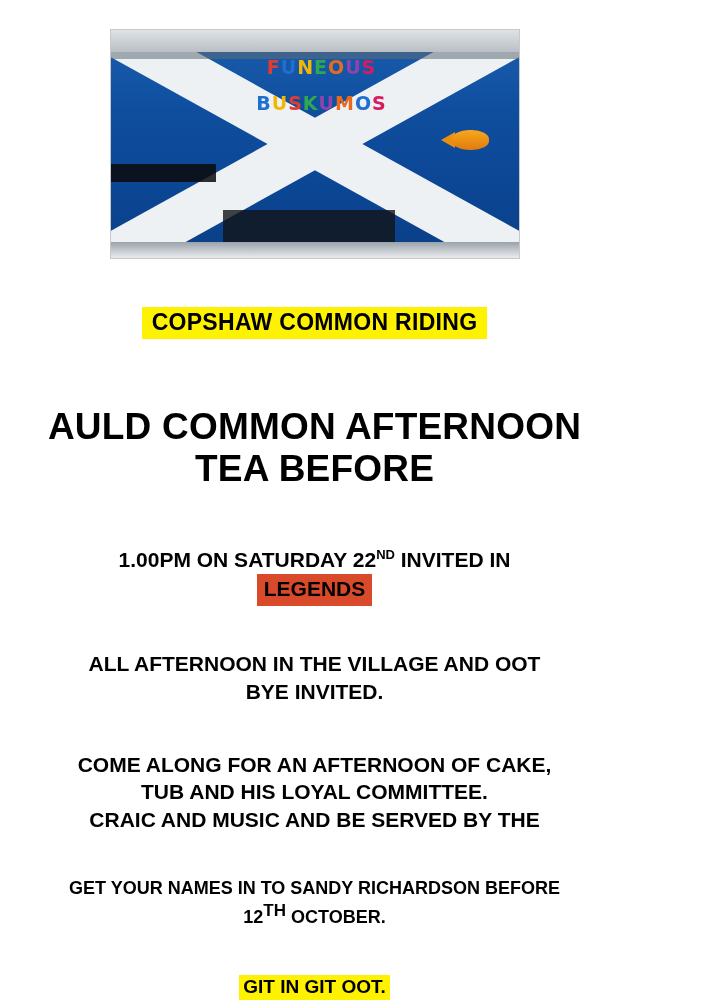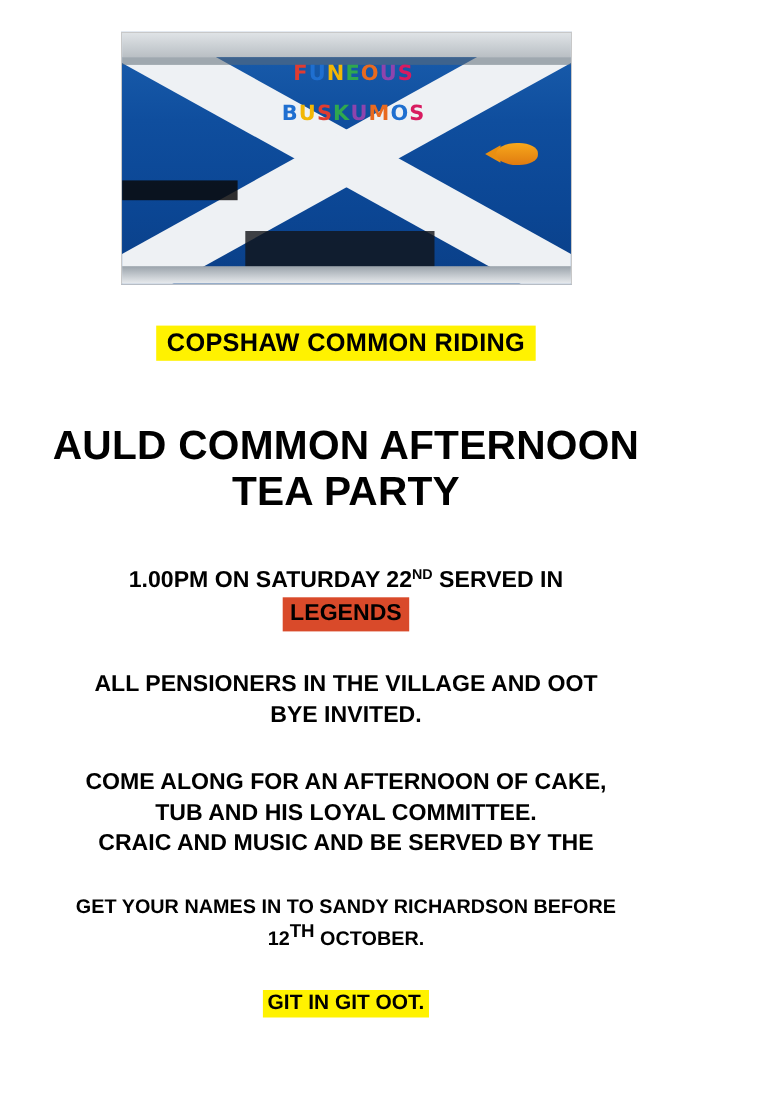--- a/index.html
+++ b/index.html
@@ -15,20 +15,21 @@
     overflow: hidden;
   }
   .poster {
     width: 629px;
     height: 1000px;
     position: relative;
     background: #ffffff;
     display: flex;
     flex-direction: column;
     align-items: center;
+    justify-content: space-between;
   }
 
   
   .flag-photo {
     position: relative;
     width: 408px;
     height: 228px;
     margin-top: 29px;
     overflow: hidden;
     background: #0d4fa0;
@@ -202,34 +203,34 @@
     <div class="fish">
       <div class="tail"></div>
       <div class="body"></div>
     </div>
   </div>
 
   <div class="band-title">COPSHAW COMMON RIDING</div>
 
   <div class="headline">
     <div>AULD COMMON AFTERNOON</div>
-    <div>TEA PARTY</div>
+    <div>TEA BEFORE</div>
   </div>
 
   <div class="when">
     <div>
-      <span>1.00PM ON SATURDAY 22</span><sup>ND</sup><span> SERVED IN</span>
+      <span>1.00PM ON SATURDAY 22</span><sup>ND</sup><span> INVITED IN</span>
     </div>
     <div>
       <span class="venue">LEGENDS</span>
     </div>
   </div>
 
   <div class="para">
-    <div>ALL PENSIONERS IN THE VILLAGE AND OOT</div>
+    <div>ALL AFTERNOON IN THE VILLAGE AND OOT</div>
     <div>BYE INVITED.</div>
   </div>
 
   <div class="para">
     <div>COME ALONG FOR AN AFTERNOON OF CAKE,</div>
     <div>TUB AND HIS LOYAL COMMITTEE.</div>
     <div>CRAIC AND MUSIC AND BE SERVED BY THE</div>
   </div>
 
   <div class="para small">

